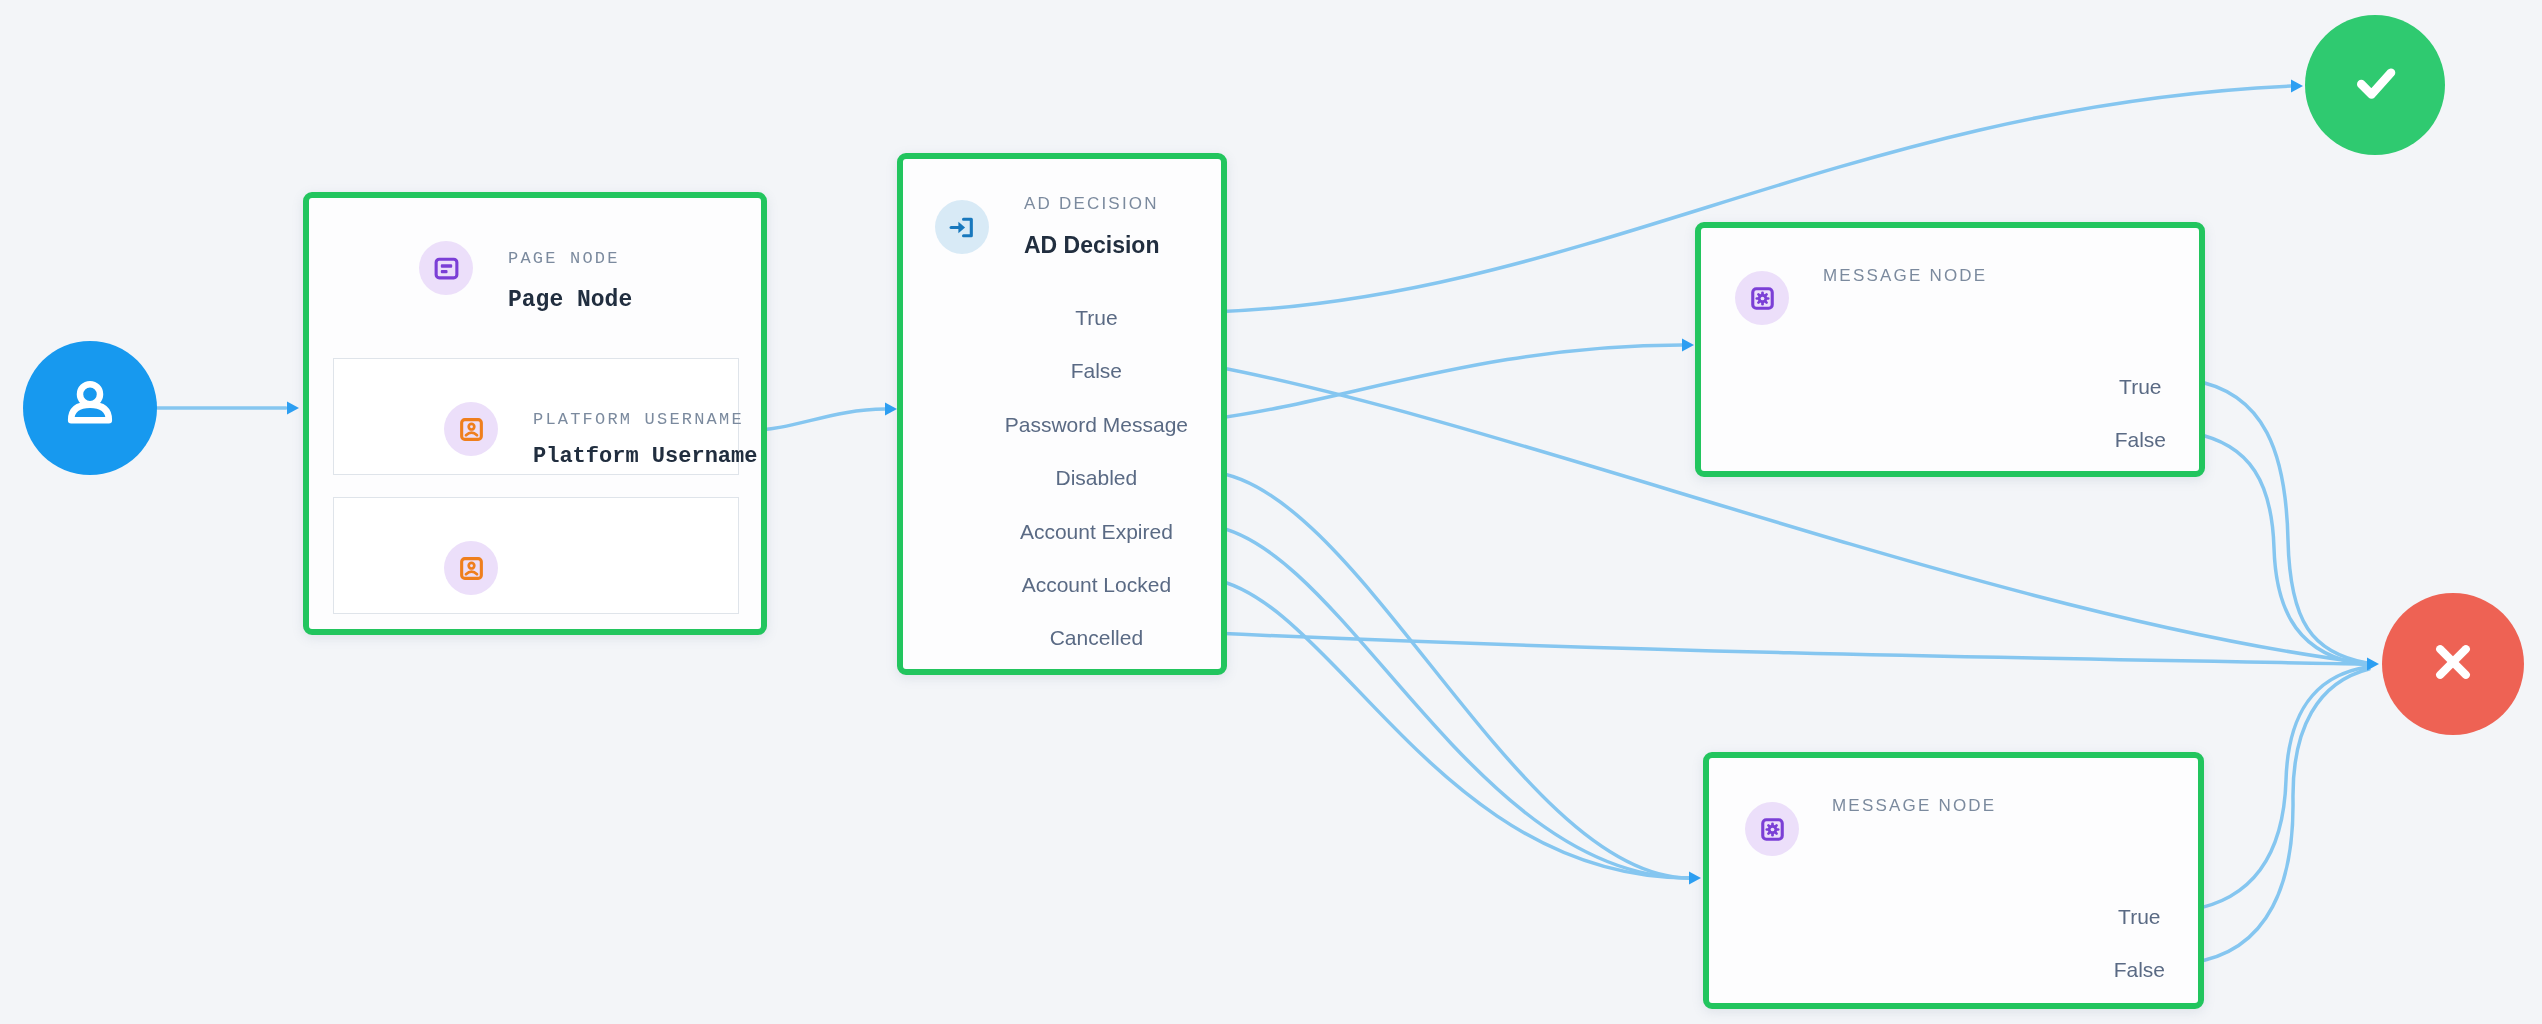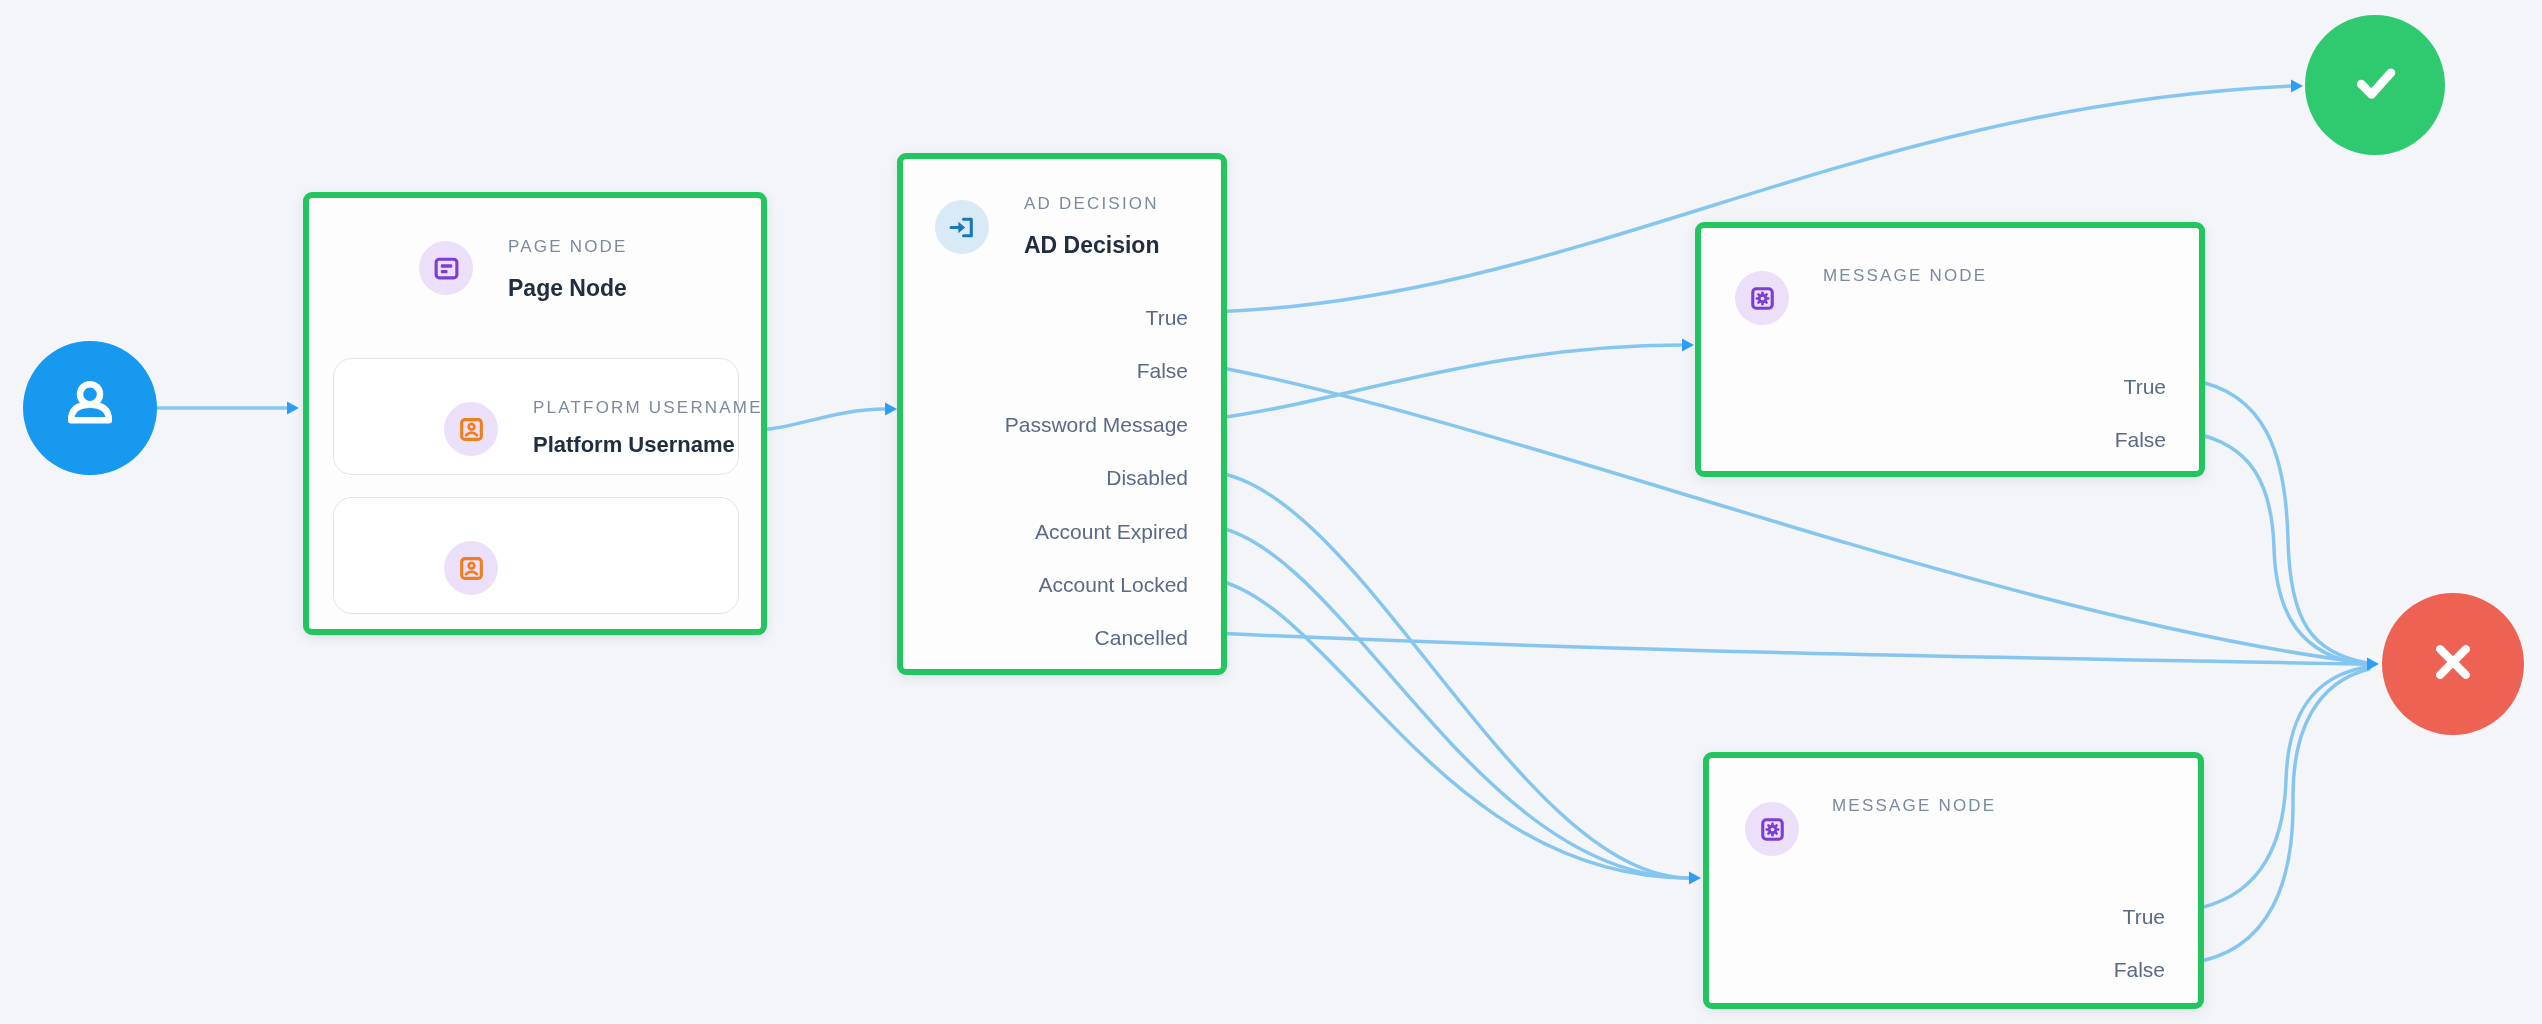--- a/index.html
+++ b/index.html
@@ -13,38 +13,38 @@
   .node{position:absolute;background:#fdfdfe;border:6px solid #22c55e;border-radius:9px;
         box-shadow:0 3px 12px rgba(110,130,155,.16);}
   .icon-circle{position:absolute;width:54px;height:54px;border-radius:50%;
         display:flex;align-items:center;justify-content:center;}
   .icon-circle svg{width:29px;height:29px;display:block;}
   .hdr{position:absolute;}
   .type-label{font-size:17px;letter-spacing:2.2px;color:#7b8a9e;line-height:26px;white-space:nowrap;}
   .title{font-size:23px;font-weight:700;color:#212e3f;line-height:40px;margin-top:8px;white-space:nowrap;}
 
   .field-card{position:absolute;left:24px;width:404px;height:115px;background:#fff;
-        border:1.5px solid #dfe4ea;border-radius:19px;}
+        border:1.5px solid #dfe4ea;border-radius:0;}
   .field-card .icon-circle{left:25px;top:31px;}
   .field-card .hdr{left:115px;top:24px;}
   .field-card .title{font-size:22px;line-height:36px;margin-top:6px;}
 
   .outcomes{position:absolute;right:33px;text-align:right;}
-  .outcome{font-size:21px;color:#5a6a84;white-space:nowrap;}
+  .outcome{font-size:21px;color:#5a6a84;white-space:nowrap;text-align:center;}
   .outcomes.seven .outcome{height:53.4px;line-height:53.4px;}
   .outcomes.two .outcome{height:53px;line-height:53px;}
 
   .terminal{position:absolute;border-radius:50%;display:flex;align-items:center;justify-content:center;}
   .terminal.start{left:23px;top:341px;width:134px;height:134px;background:#1799ef;}
   .terminal.success{left:2305px;top:15px;width:140px;height:140px;background:#2fca70;}
   .terminal.failure{left:2382px;top:593px;width:142px;height:142px;background:#ee6254;}
 
   .node.page{left:303px;top:192px;width:452px;height:431px;}
   .node.page .icon-circle{left:110px;top:43px;background:#ecdffa;}
-  .node.page .hdr{left:199px;top:36px;}
+  .node.page .hdr{left:199px;top:48px;font-family:Liberation Mono, monospace;}
   .node.page .field-1{top:160px;}
   .node.page .field-2{top:299px;}
   .field-card .icon-circle{background:#fdeedc;}
 
   .node.ad{left:897px;top:153px;width:318px;height:510px;}
   .node.ad .icon-circle{left:32px;top:41px;background:#d8eaf6;}
   .node.ad .hdr{left:121px;top:32px;}
   .node.ad .outcomes{top:132px;}
 
   .node.msg .icon-circle{background:#ecdffa;}

